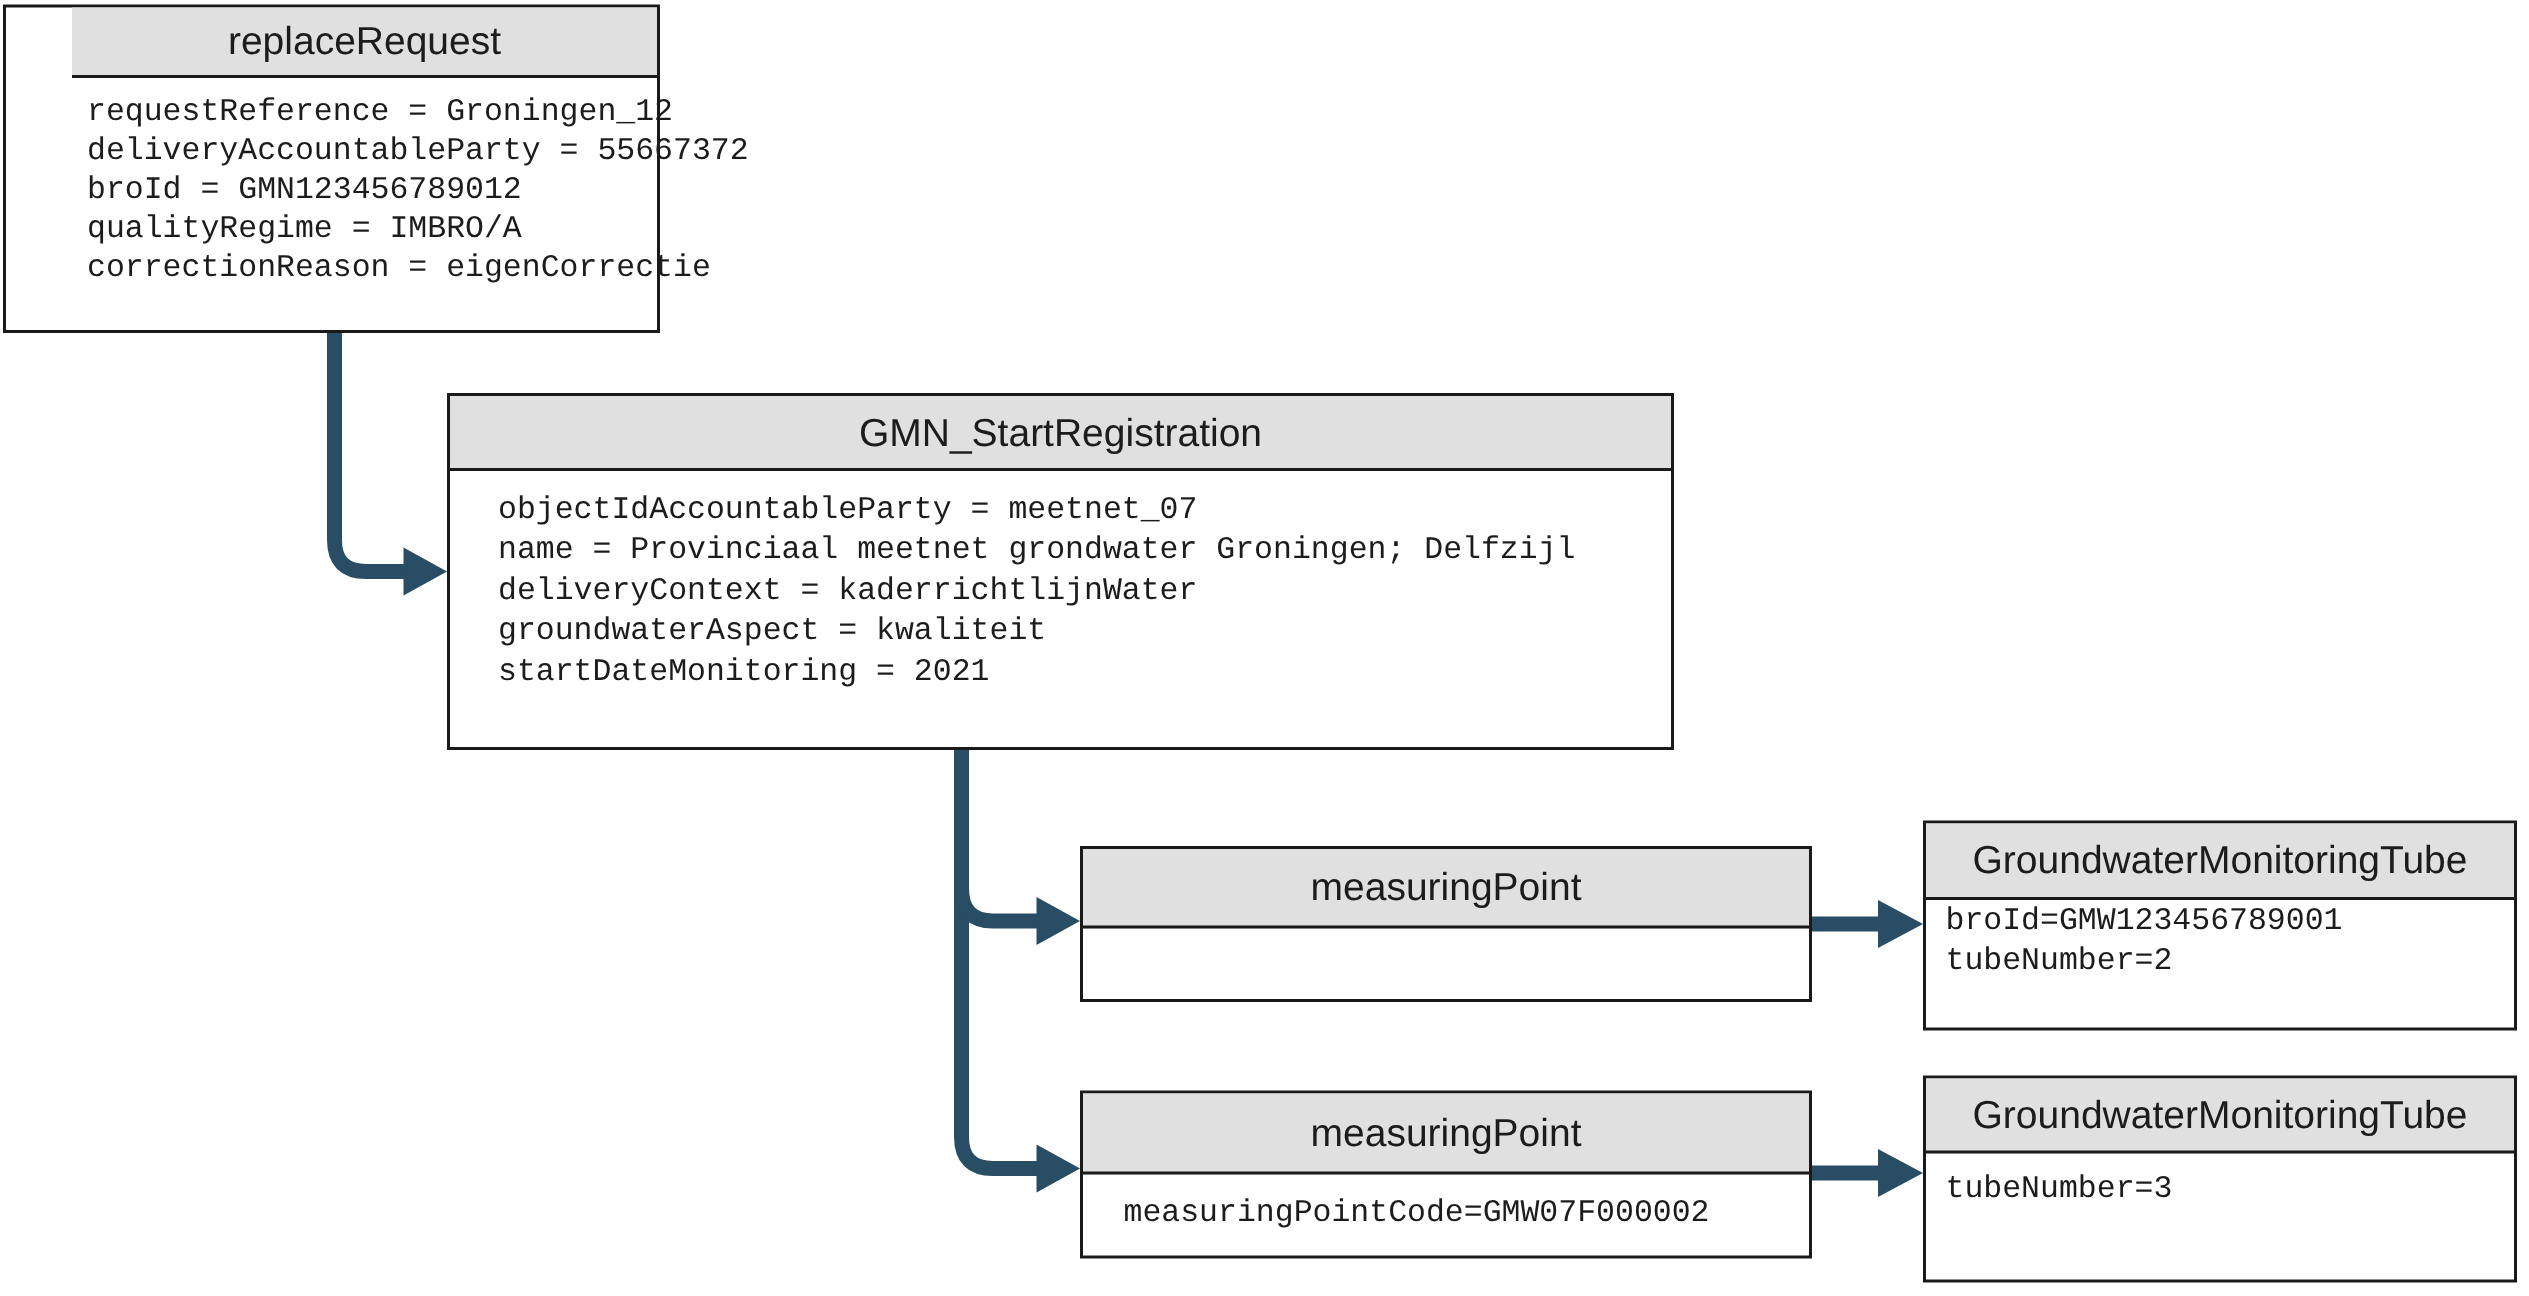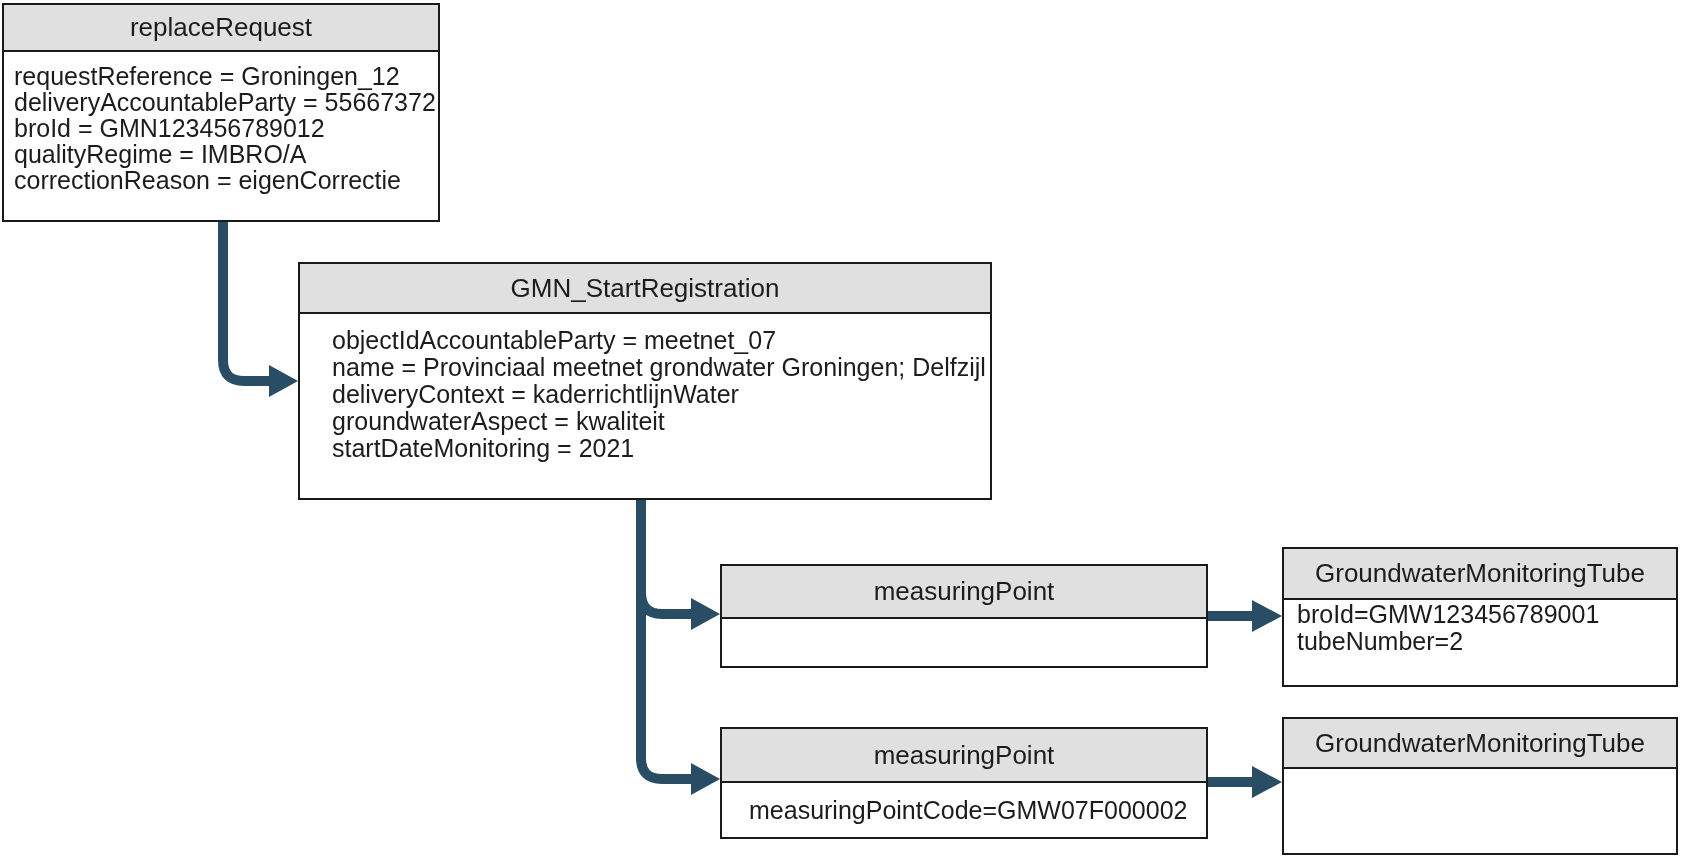--- a/index.html
+++ b/index.html
@@ -27,29 +27,29 @@
     border:2px solid var(--border-color);
     z-index:2;
   }
   .node-header{
     background:var(--header-fill);
     border-bottom:2px solid var(--border-color);
     display:flex;align-items:center;justify-content:center;
     font-size:26px;
     color:var(--text-color);
   }
-  .node-body{font-size:25px;}
+  .node-body{font-size:21px;font-family:Liberation Mono, monospace;}
   .node-body .attr-line{white-space:nowrap;}
 
   
-  .n-replace{left:2px;top:3px;width:438px;height:219px;}
+  .n-replace{left:2px;top:3px;width:438px;height:219px;padding-left:44px;}
   .n-replace .node-header{height:47px;}
   .n-replace .node-body{padding:11px 10px;line-height:26px;}
 
-  .n-gmn{left:298px;top:262px;width:694px;height:238px;}
+  .n-gmn{left:298px;top:262px;width:818px;height:238px;}
   .n-gmn .node-header{height:50px;}
   .n-gmn .node-body{padding:13px 32px;line-height:27px;}
 
   .n-mp1{left:720px;top:564px;width:488px;height:104px;}
   .n-mp1 .node-header{height:53px;}
   .n-mp1 .node-body{padding:12px 11px;line-height:26px;}
 
   .n-mp2{left:720px;top:727px;width:488px;height:112px;}
   .n-mp2 .node-header{height:54px;}
   .n-mp2 .node-body{padding:14px 11px;line-height:26px;margin-left:16px;}
@@ -129,16 +129,17 @@
     <div class="node-header">GroundwaterMonitoringTube</div>
     <div class="node-body">
       <div class="attr-line">broId=GMW123456789001</div>
       <div class="attr-line">tubeNumber=2</div>
     </div>
   </div>
 
   <div class="node n-tube2">
     <div class="node-header">GroundwaterMonitoringTube</div>
     <div class="node-body">
+      <div class="attr-line">tubeNumber=3</div>
     </div>
   </div>
 
 </div>
 
 </body></html>

